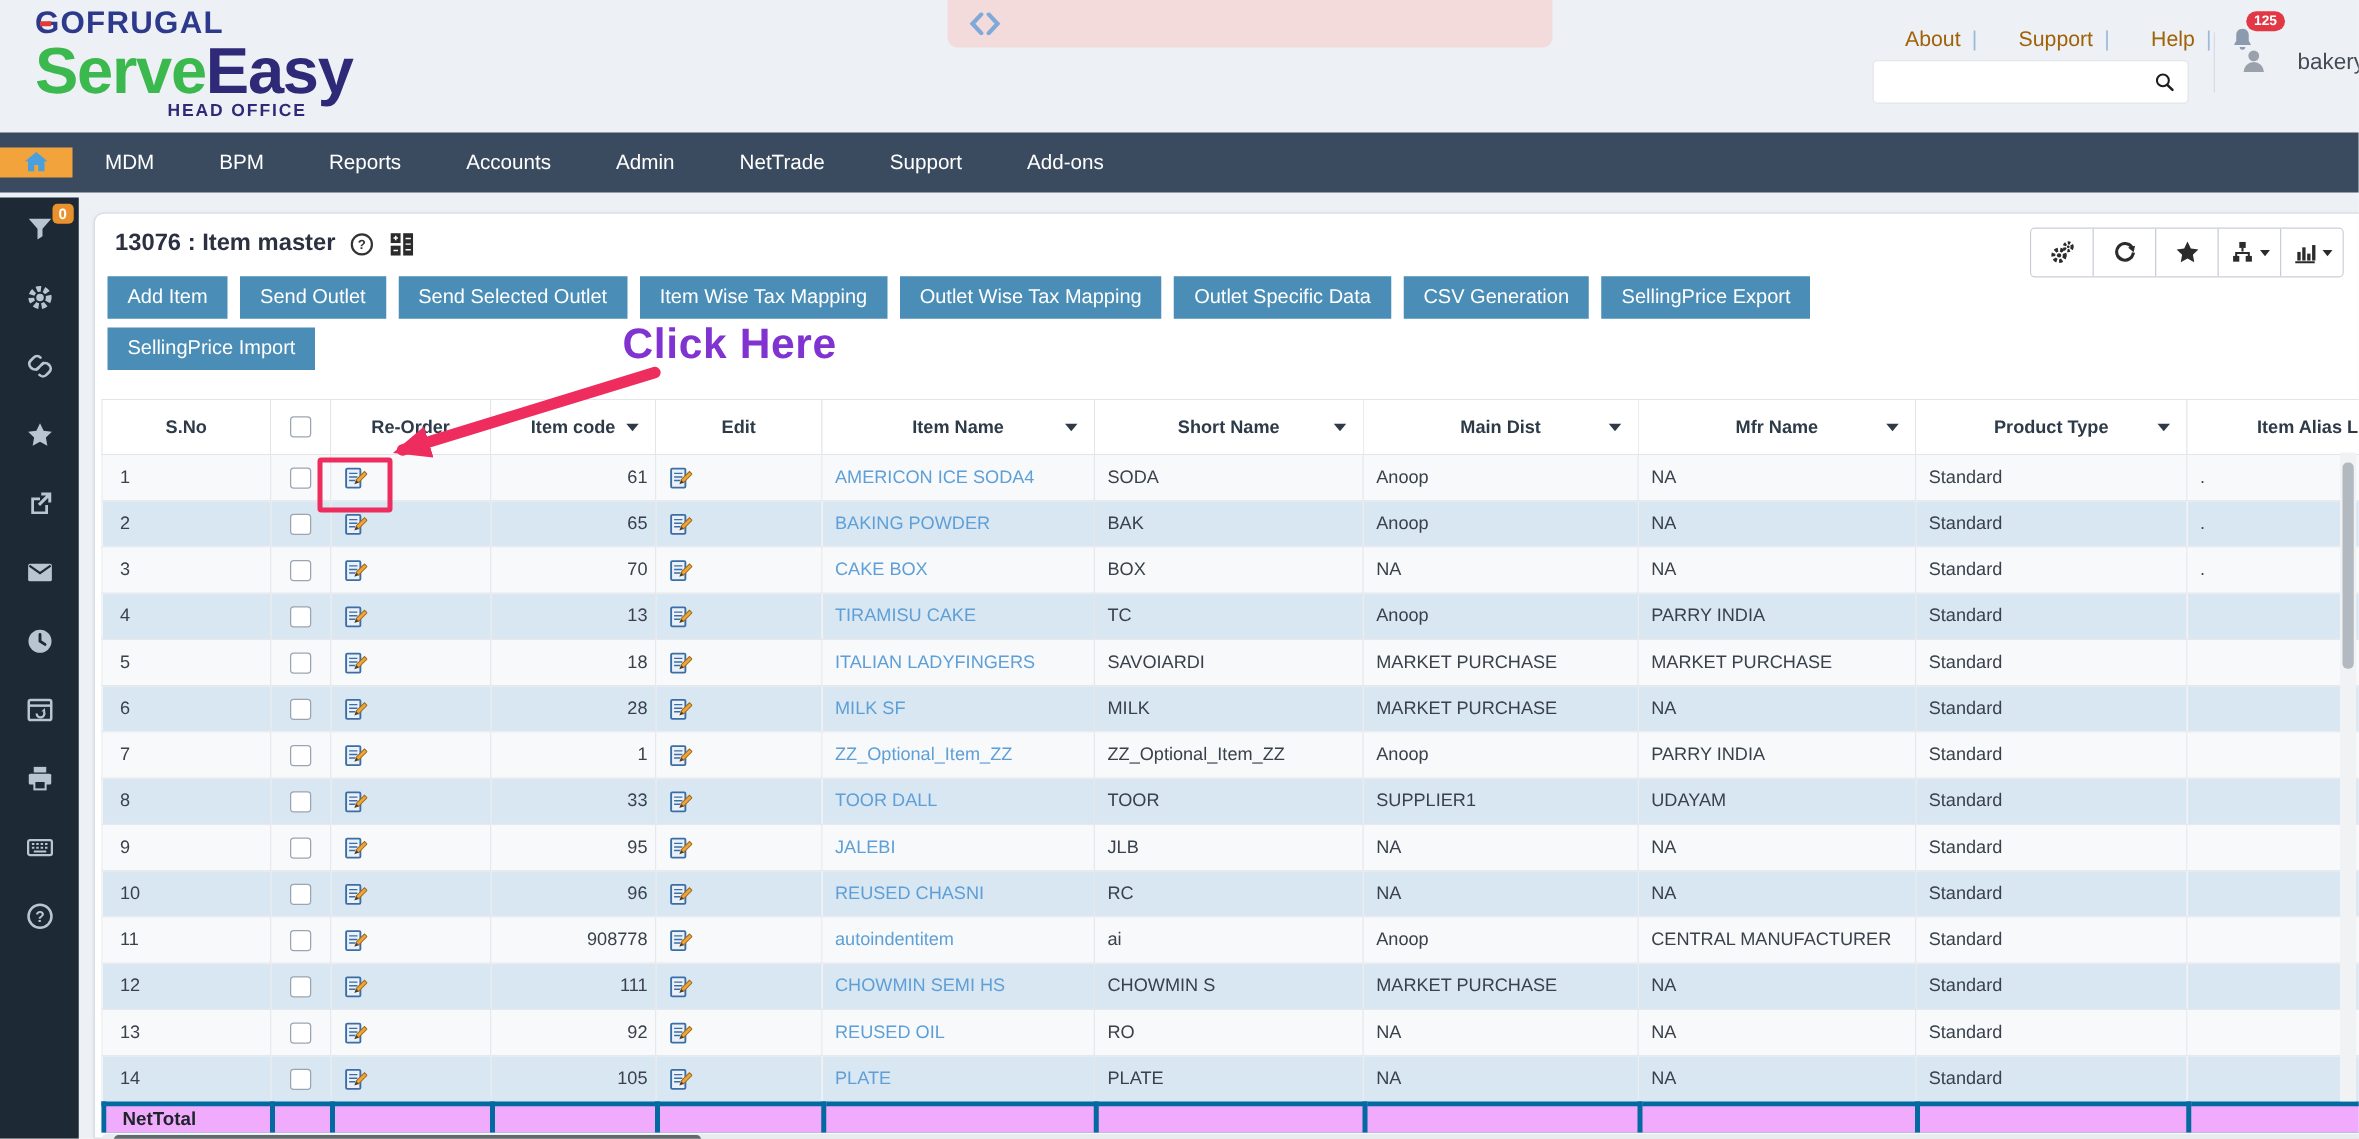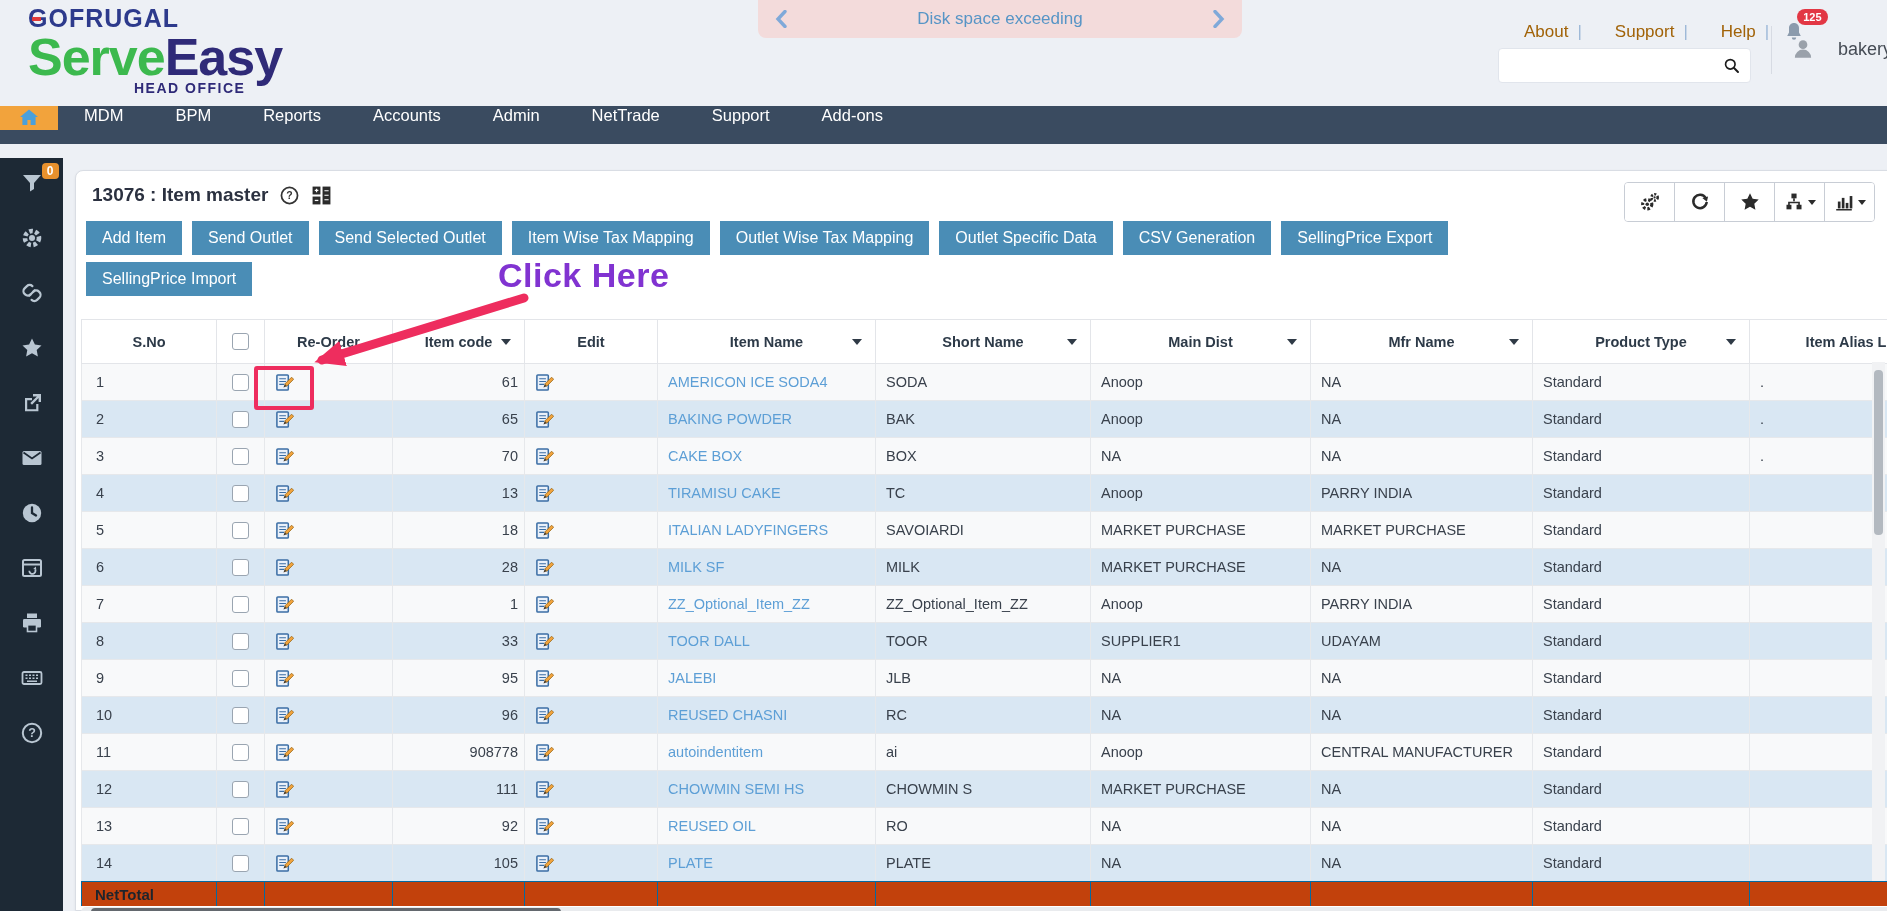--- a/index.html
+++ b/index.html
@@ -27,21 +27,21 @@
   .bell-wrap{position:relative;margin-left:4px;width:24px;height:24px;}
   .bell-badge{position:absolute;top:-11px;left:15px;background:var(--badge-red);color:#fff;font-size:11px;
     font-weight:bold;border-radius:10px;padding:2.5px 6px;line-height:1;}
   .search-box{position:absolute;left:1498px;top:48px;width:253px;height:35px;background:#fff;
     border:1px solid #e1e5ec;border-radius:4px;display:flex;align-items:center;box-sizing:border-box;}
   .search-box input{flex:1;border:none;outline:none;background:transparent;font-size:15px;padding:0 10px;font-family:inherit;}
   .search-ic{width:19px;height:19px;margin-right:9px;}
   .v-div{position:absolute;left:1771px;top:26px;height:48px;width:1px;background:#d7dbe3;}
   .user-block{position:absolute;left:1790px;top:36px;display:flex;align-items:center;gap:22px;font-size:18px;color:#454b54;}
   
-  .main-nav{position:absolute;left:0;top:106px;width:100%;height:38px;background:var(--nav-bg);display:flex;align-items:flex-start;}
+  .main-nav{position:absolute;left:0;top:106px;width:100%;height:48px;background:var(--nav-bg);display:flex;align-items:center;}
   .home-tile{width:58px;background:var(--home-orange);display:flex;align-items:center;justify-content:center;cursor:pointer;}
   .nav-items{display:flex;align-items:stretch;}
   .nav-item{color:#fff;font-size:16.5px;display:flex;align-items:center;padding:0 26px;cursor:pointer;}
   
   .sidebar{position:absolute;left:0;top:158px;width:63px;bottom:0;background:var(--sidebar-bg);
     display:flex;flex-direction:column;align-items:center;padding-top:13px;gap:31px;box-sizing:border-box;}
   .sb-item{position:relative;width:24px;height:24px;color:#b9c6d2;cursor:pointer;flex:0 0 auto;}
   .sb-item svg{width:24px;height:24px;}
   .sb-badge{position:absolute;top:-8px;right:-15px;background:#e8912d;color:#fff;font-size:12px;font-weight:bold;
     border-radius:4px;padding:1px 5px;line-height:1.2;}
@@ -72,21 +72,21 @@
   .grid td.c-code{text-align:right;padding-right:6px;}
   .grid td.c-cbx, .grid th.c-cbx{text-align:center;padding:0;}
   .grid td a{color:var(--link-blue);text-decoration:none;cursor:pointer;}
   .caret{position:absolute;right:13px;top:50%;margin-top:-2.5px;
     border-left:5px solid transparent;border-right:5px solid transparent;border-top:6px solid #2f3a46;}
   .cbx{display:inline-block;width:15px;height:15px;border:1.6px solid #9aa5b1;border-radius:3px;background:#fff;
     vertical-align:middle;cursor:pointer;}
   .doc-ic{display:inline-block;width:19px;height:19px;vertical-align:middle;cursor:pointer;}
   .net-zone{position:absolute;left:5px;top:710px;right:0;height:25px;overflow:hidden;}
   table.net{border-collapse:collapse;table-layout:fixed;width:1868px;}
-  .net td{height:25px;border:1px solid #0369a1;background:#c2410c;font-weight:bold;font-size:15px;color:#1e242c;
+  .net td{height:25px;border:4px solid #0369a1;background:#f0abfc;font-weight:bold;font-size:15px;color:#1e242c;
     padding:0 13px;box-sizing:border-box;}
   .hscroll{position:absolute;left:5px;right:6px;top:736px;height:10px;background:#e9ebee;border-radius:5px;}
   .hthumb{position:absolute;left:10px;top:1px;width:470px;height:8px;background:#63686e;border-radius:4px;cursor:pointer;}
   .vscroll{position:absolute;left:1872px;top:362px;width:13px;height:519px;background:#f1f2f4;}
   .vthumb{position:absolute;left:2px;top:8px;width:9px;height:165px;background:#b3b9c0;border-radius:4px;cursor:pointer;}
   
   .overlay *{pointer-events:none;}
   .click-here{position:absolute;left:498px;top:256px;font-size:34px;font-weight:800;letter-spacing:0.5px;
     color:var(--annotation-purple);
     text-shadow:-2px -2px 0 #fff,2px -2px 0 #fff,-2px 2px 0 #fff,2px 2px 0 #fff,0 -3px 0 #fff,0 3px 0 #fff,-3px 0 0 #fff,3px 0 0 #fff,0 0 7px #fff;}
@@ -102,21 +102,20 @@
     <div class="logo-main"><span class="logo-serve">Serve</span><span class="logo-easy">Easy</span></div>
     <div class="logo-tag">HEAD OFFICE</div>
   </div>
 
   <div class="alert-bar">
     <span>
         <svg class="chev" viewBox="0 0 12 18">
           <path d="M10 1.5L3 9l7 7.5" fill="none" stroke="currentColor" stroke-width="3.4" stroke-linecap="round"></path>
         </svg>
       </span>
-    <span class="alert-text">Disk space exceeding</span>
     <span>
         <svg class="chev" viewBox="0 0 12 18">
           <path d="M2 1.5L9 9l-7 7.5" fill="none" stroke="currentColor" stroke-width="3.4" stroke-linecap="round"></path>
         </svg>
       </span>
   </div>
 
   <div class="top-links">
     <span class="top-link">About</span>
       <span class="lsep">|</span>

